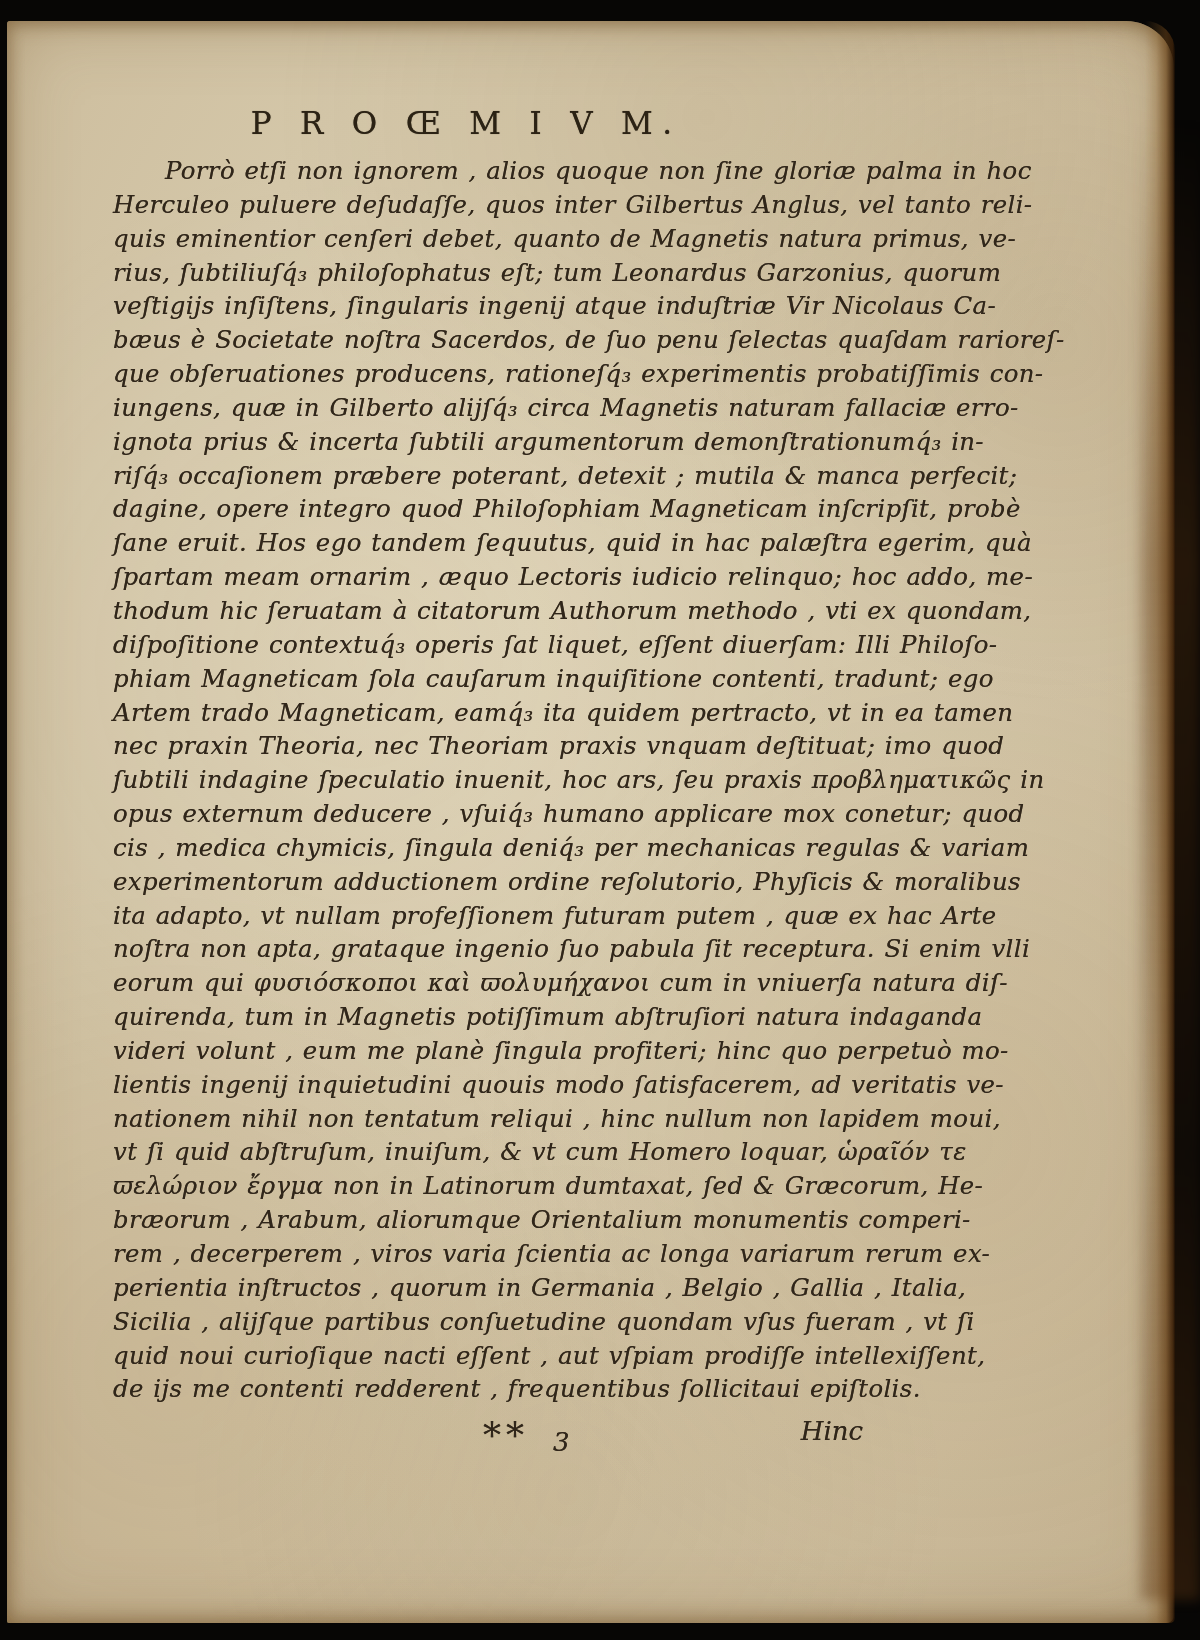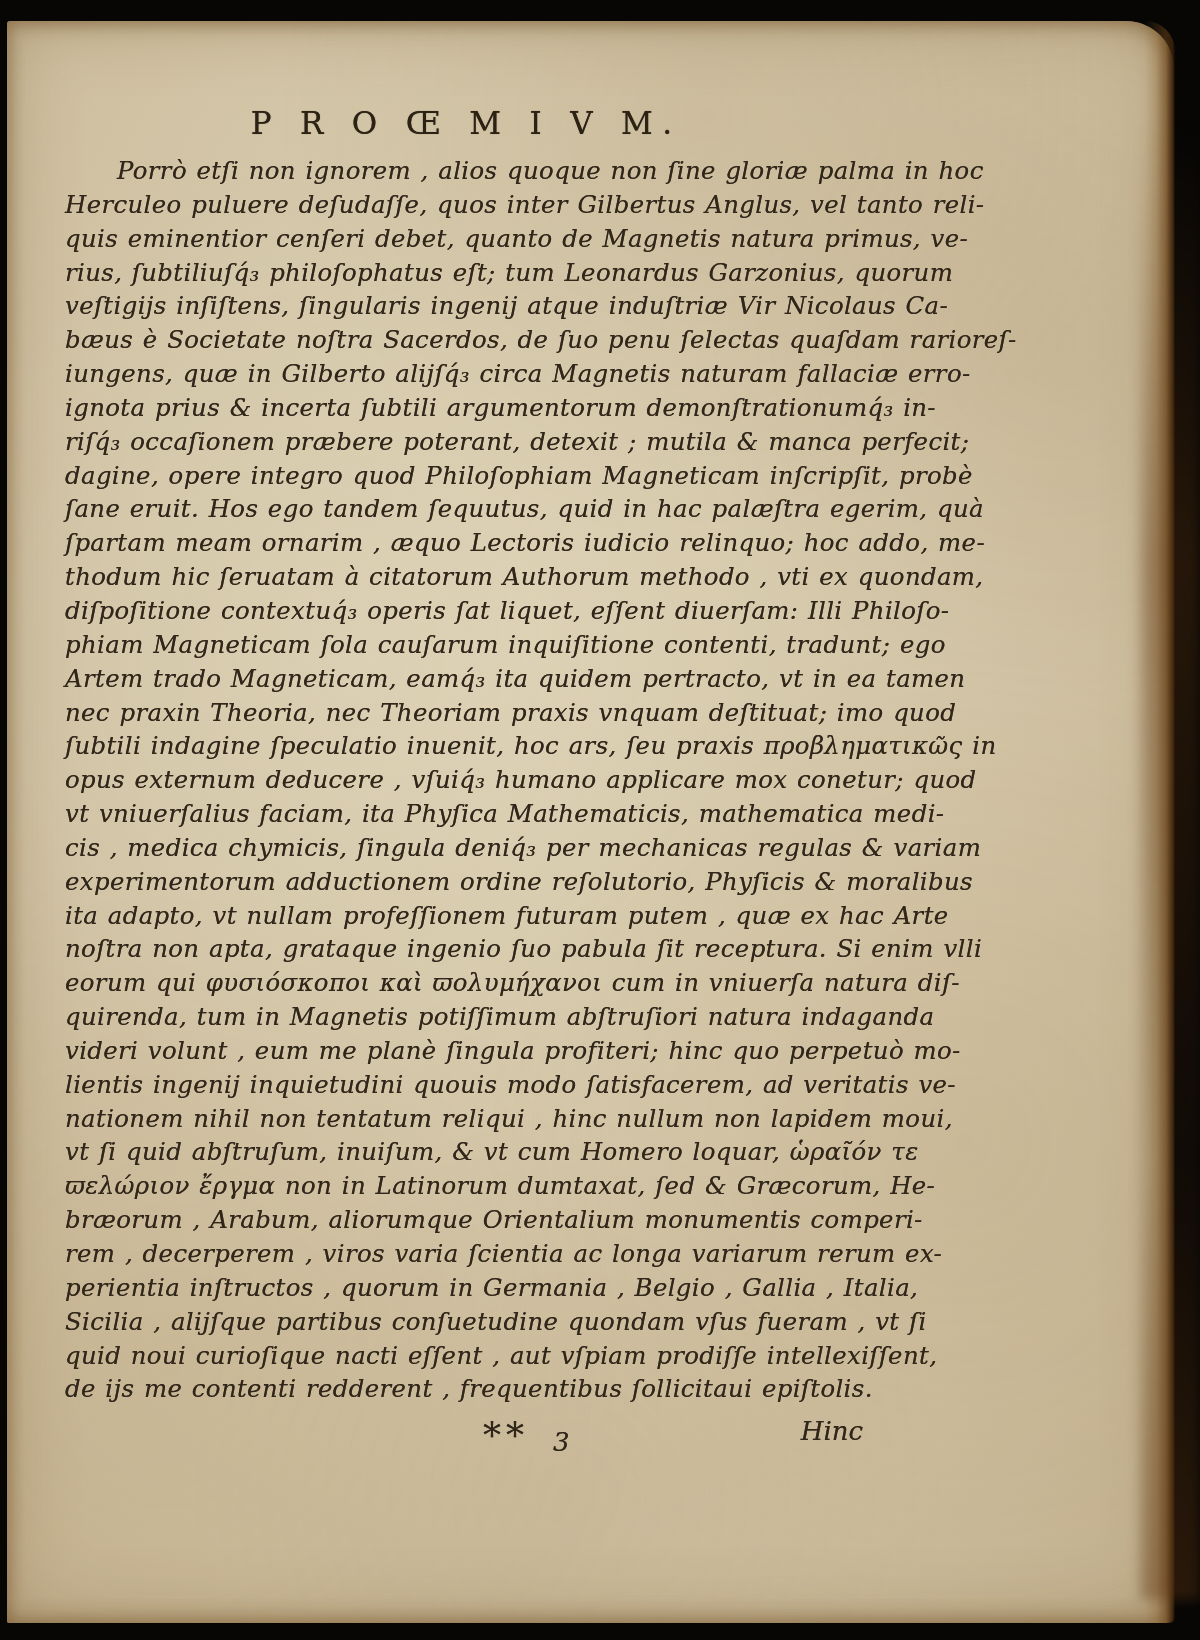--- a/index.html
+++ b/index.html
@@ -63,20 +63,21 @@
   }
   .bodytext{ width:100%; }
   .line{
     font-style:italic;
     font-size:24.4px; line-height:33.85px;
     letter-spacing:0.015em; word-spacing:0.06em;
     text-align:justify; text-align-last:justify;
     white-space:nowrap;
     color:#30261a;
     text-shadow:0 0 0.6px rgba(48,38,24,0.75);
+    margin-left:48px;
   }
   .line:nth-child(1){ text-indent:52px; }
   .footer-row{
     position:relative; margin-top:4px; height:44px;
     font-style:italic; font-size:25px; color:#30261a;
     text-shadow:0 0 0.6px rgba(48,38,24,0.75);
   }
   .sig{ position:absolute; left:418px; top:0; }
   .stars{
     font-style:normal; font-size:36px; letter-spacing:5px;
@@ -94,34 +95,34 @@
     <div class="fore-edge"></div>
     <div class="textblock">
       <h1 class="heading">P R O Œ M I V M.</h1>
       <div class="bodytext">
           <div class="line">Porrò etſi non ignorem , alios quoque non ſine gloriæ palma in hoc</div>
           <div class="line">Herculeo puluere deſudaſſe, quos inter Gilbertus Anglus, vel tanto reli-</div>
           <div class="line">quis eminentior cenſeri debet, quanto de Magnetis natura primus, ve-</div>
           <div class="line">rius, ſubtiliuſq́₃ philoſophatus eſt; tum Leonardus Garzonius, quorum</div>
           <div class="line">veſtigijs inſiſtens, ſingularis ingenij atque induſtriæ Vir Nicolaus Ca-</div>
           <div class="line">bæus è Societate noſtra Sacerdos, de ſuo penu ſelectas quaſdam rarioreſ-</div>
+          <div class="line">que obſeruationes producens, rationeſq́₃ experimentis probatiſſimis con-</div>
           <div class="line">iungens, quæ in Gilberto alijſq́₃ circa Magnetis naturam fallaciæ erro-</div>
           <div class="line">ignota prius &amp; incerta ſubtili argumentorum demonſtrationumq́₃ in-</div>
           <div class="line">riſq́₃ occaſionem præbere poterant, detexit ; mutila &amp; manca perfecit;</div>
           <div class="line">dagine, opere integro quod Philoſophiam Magneticam inſcripſit, probè</div>
           <div class="line">ſane eruit. Hos ego tandem ſequutus, quid in hac palæſtra egerim, quà</div>
           <div class="line">ſpartam meam ornarim , æquo Lectoris iudicio relinquo; hoc addo, me-</div>
           <div class="line">thodum hic ſeruatam à citatorum Authorum methodo , vti ex quondam,</div>
           <div class="line">diſpoſitione contextuq́₃ operis ſat liquet, eſſent diuerſam: Illi Philoſo-</div>
           <div class="line">phiam Magneticam ſola cauſarum inquiſitione contenti, tradunt; ego</div>
           <div class="line">Artem trado Magneticam, eamq́₃ ita quidem pertracto, vt in ea tamen</div>
           <div class="line">nec praxin Theoria, nec Theoriam praxis vnquam deſtituat; imo quod</div>
           <div class="line">ſubtili indagine ſpeculatio inuenit, hoc ars, ſeu praxis προβληματικῶς in</div>
           <div class="line">opus externum deducere , vſuiq́₃ humano applicare mox conetur; quod</div>
-          <div class="line">vt vniuerſalius faciam, ita Phyſica Mathematicis, mathematica medi-</div>
           <div class="line">cis , medica chymicis, ſingula deniq́₃ per mechanicas regulas &amp; variam</div>
           <div class="line">experimentorum adductionem ordine reſolutorio, Phyſicis &amp; moralibus</div>
           <div class="line">ita adapto, vt nullam profeſſionem futuram putem , quæ ex hac Arte</div>
           <div class="line">noſtra non apta, grataque ingenio ſuo pabula ſit receptura. Si enim vlli</div>
           <div class="line">eorum qui φυσιόσκοποι καὶ ϖολυμήχανοι cum in vniuerſa natura diſ-</div>
           <div class="line">quirenda, tum in Magnetis potiſſimum abſtruſiori natura indaganda</div>
           <div class="line">videri volunt , eum me planè ſingula profiteri; hinc quo perpetuò mo-</div>
           <div class="line">lientis ingenij inquietudini quouis modo ſatisfacerem, ad veritatis ve-</div>
           <div class="line">nationem nihil non tentatum reliqui , hinc nullum non lapidem moui,</div>
           <div class="line">vt ſi quid abſtruſum, inuiſum, &amp; vt cum Homero loquar, ὡραῖόν τε</div>

